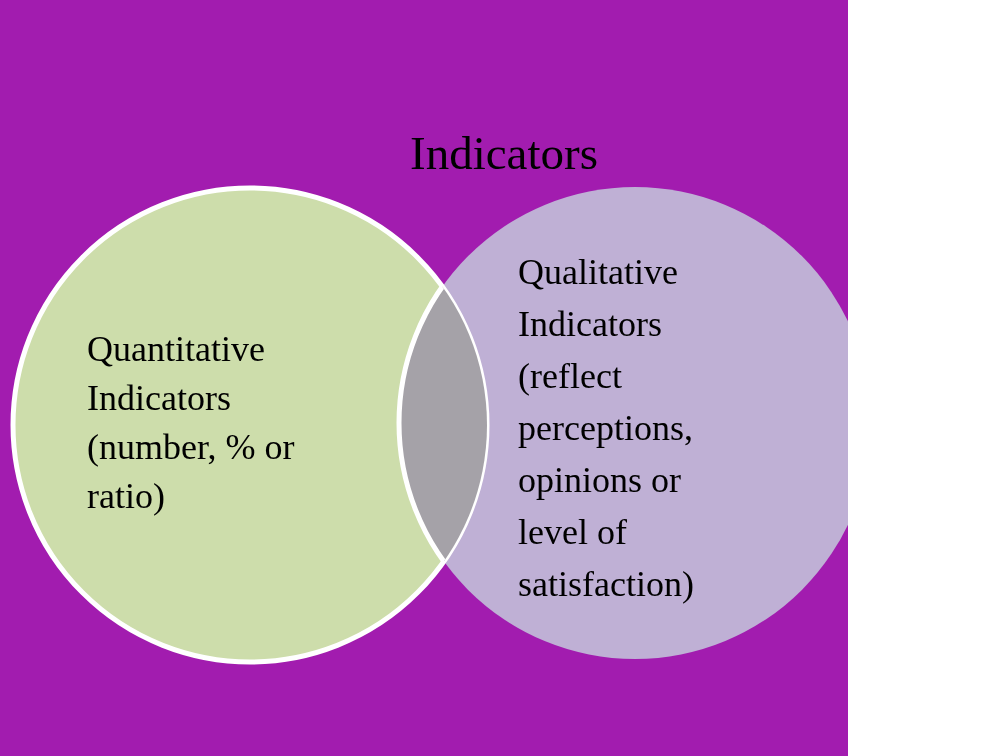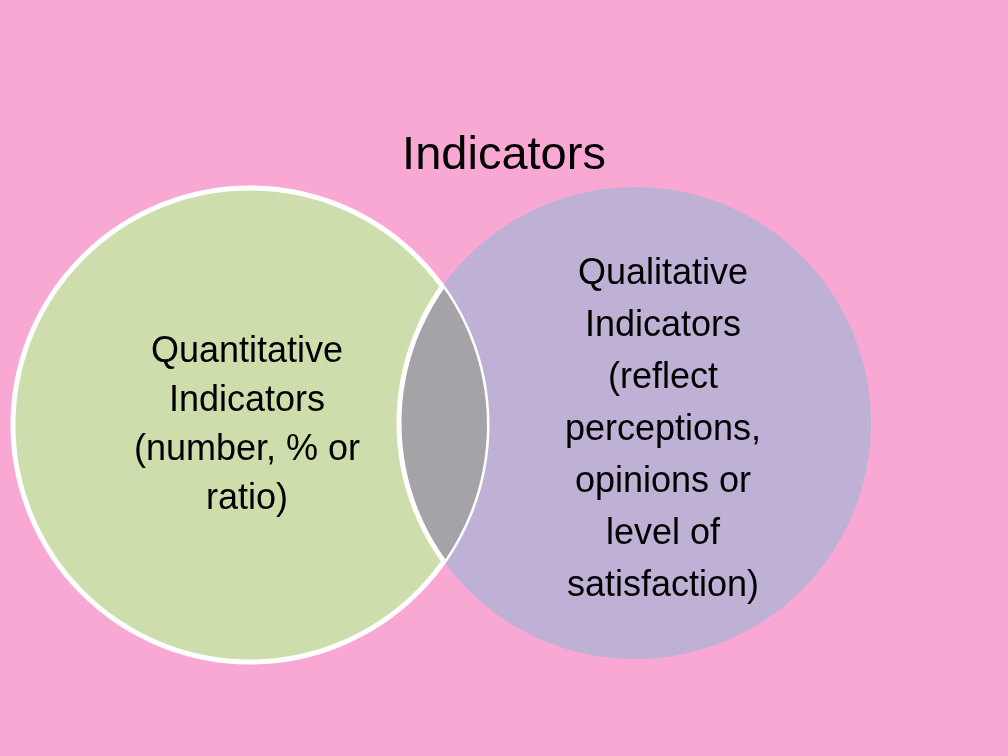--- a/index.html
+++ b/index.html
@@ -41,40 +41,39 @@
     top: 0;
     width: 1008px;
     height: 756px;
   }
 
   
   .venn-text {
     position: absolute;
     color: #000000;
     font-size: 36px;
-    text-align: center;
     white-space: pre-line;
   }
   #left-circle-text {
     left: 87px;
     top: 325px;
     width: 320px;
     line-height: 49px;
   }
   #right-circle-text {
     left: 518px;
     top: 246px;
     width: 290px;
     line-height: 52px;
   }
 </style>
 </head>
 <body>
 
-<div id="slide" style="width: 1008px; height: 756px; background: #f9a8d4;">
+<div id="slide" style="width: 848px; height: 756px; background: #a21caf; font-family: Liberation Serif, serif;">
 
   <div id="diagram-title">Indicators</div>
 
   <svg id="venn-canvas" viewBox="0 0 1008 756" xmlns="http://www.w3.org/2000/svg">
     <defs>
 
       <clipPath id="clip-left-circle">
         <circle id="clip-circle-left" cx="250" cy="425" r="237"></circle>
       </clipPath>
     </defs>

